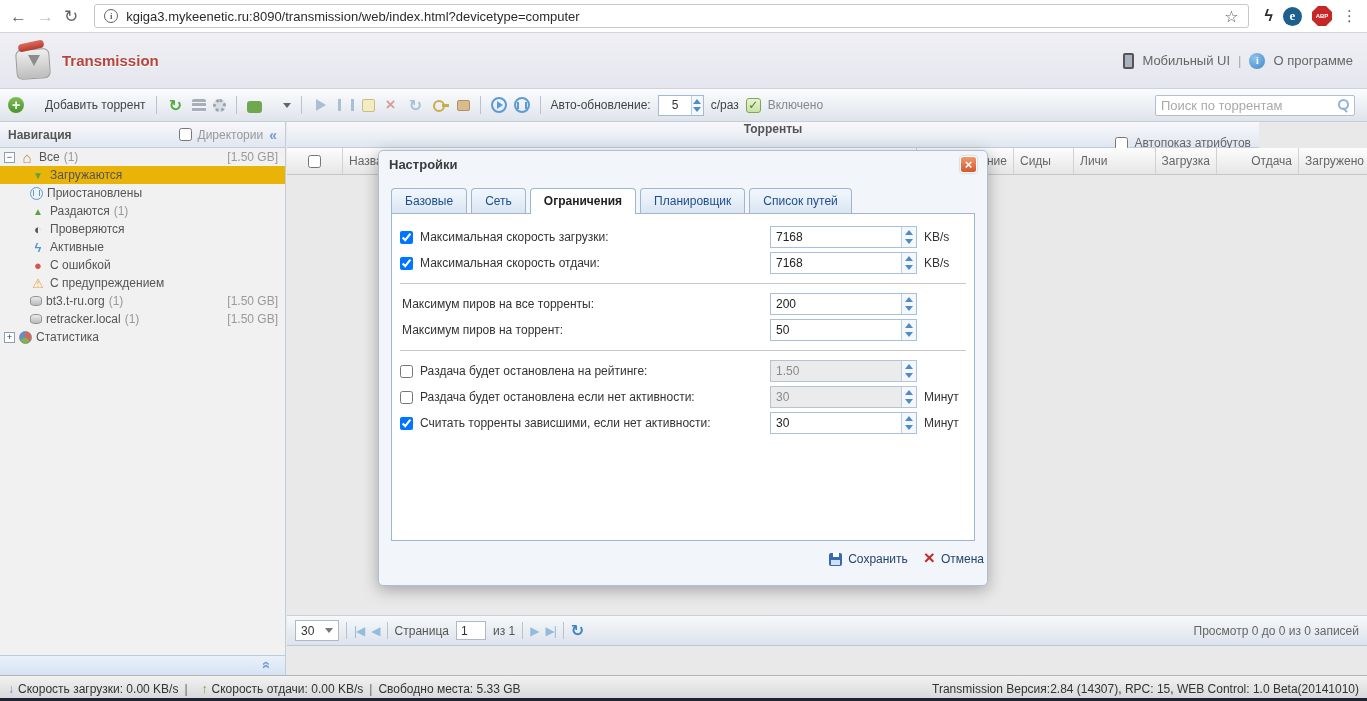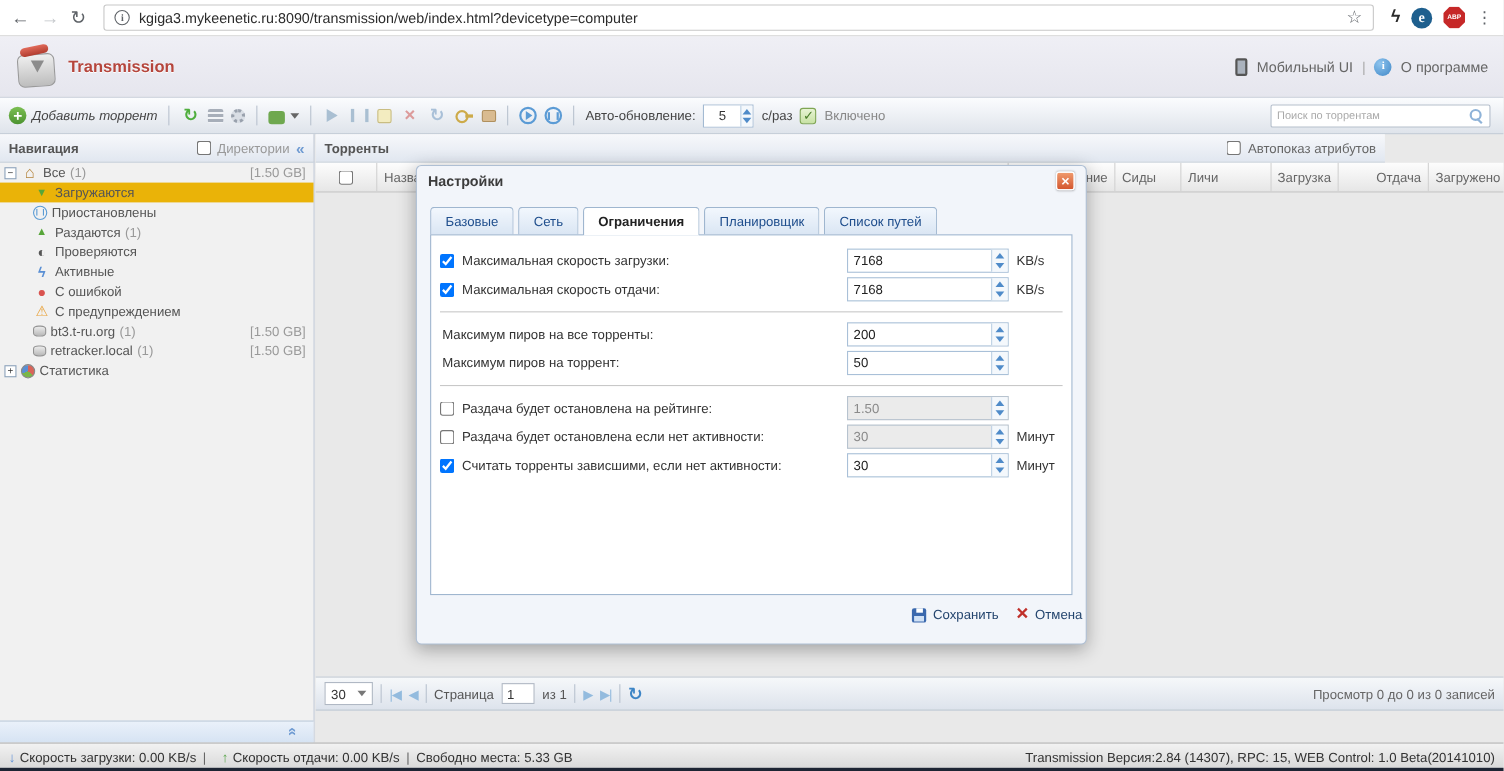--- a/index.html
+++ b/index.html
@@ -26,21 +26,21 @@
   .logo-arrow { position:absolute; left:14px; top:14px; width:0; height:0; border-left:6px solid transparent; border-right:6px solid transparent; border-top:11px solid #8c8c8c; }
   .logo-bar { position:absolute; left:4px; top:1px; width:26px; height:8px; background:linear-gradient(#e06a5a,#b13c2e); border-radius:4px; transform:rotate(-12deg); }
   .app-title { font-size:15px; font-weight:bold; color:#b5453c; text-shadow:0 1px 0 #fff; }
   .header-right { margin-left:auto; display:flex; align-items:center; gap:8px; color:#666; font-size:13px; }
   .ic-mobile { width:11px; height:16px; border:2px solid #555; border-radius:2px; background:#aab2bd; }
   .ic-info-blue { width:16px; height:16px; border-radius:50%; background:radial-gradient(circle at 35% 30%,#8ec4ee,#3f87c7); color:#fff; font-size:10px; font-weight:bold; font-family:"Liberation Serif",serif; display:flex; align-items:center; justify-content:center; }
   .hsep { color:#aaa; }
 
   
   .main-toolbar { position:absolute; left:0; top:89px; width:1367px; height:33px; background:linear-gradient(#fbfcfe,#dfe4eb); border-bottom:1px solid #c4cdd8; display:flex; align-items:center; padding:0 8px; gap:7px; }
-  .tbtn { display:flex; align-items:center; gap:5px; cursor:pointer;font-style:italic; }
+  .tbtn { display:flex; align-items:center; gap:21px; cursor:pointer; }
   .tsep { width:1px; height:18px; background:#b9c2cf; margin:0 3px; }
   .ti { display:inline-flex; align-items:center; justify-content:center; width:18px; height:18px; position:relative; }
   .ti-add { width:16px; height:16px; border-radius:50%; background:linear-gradient(#7cbf53,#4c9330); color:#fff; font-weight:bold; font-size:14px; line-height:14px; }
   .ti-add::before { content:"+"; }
   .ti-refresh-green::before { content:"↻"; color:#4fae3d; font-weight:bold; font-size:16px; }
   .ti-layers { width:14px; height:13px; border-radius:2px; background:repeating-linear-gradient(#a7aeb9 0 3px,#f2f4f7 3px 4.5px); }
   .ti-gear { width:13px; height:13px; border-radius:50%; border:3px dotted #99a1ad; background:#d9dee5; }
   .ti-puzzle { width:15px; height:12px; background:#6fa84f; border-radius:3px; margin-top:4px; }
   .ti-puzzle::before { content:""; position:absolute; top:0px; left:6px; width:6px; height:6px; border-radius:50%; background:#6fa84f; }
   .caret-down { width:0; height:0; border-left:4px solid transparent; border-right:4px solid transparent; border-top:5px solid #666; }
@@ -59,30 +59,30 @@
   .spinbox { display:inline-flex; align-items:stretch; width:46px; height:21px; border:1px solid #a3bad2; background:#fff; }
   .spinbox input { border:none; outline:none; width:100%; text-align:center; font-size:12px; color:#333; font-family:inherit; }
   .spin { width:15px; border-left:1px solid #bcd0e4; display:flex; flex-direction:column; align-items:center; justify-content:space-evenly; background:#f4f8fc; cursor:pointer; }
   .su { width:0; height:0; border-left:4px solid transparent; border-right:4px solid transparent; border-bottom:5px solid #4f8bc9; }
   .sd { width:0; height:0; border-left:4px solid transparent; border-right:4px solid transparent; border-top:5px solid #4f8bc9; }
   .green-check { width:15px; height:15px; border:1px solid #7fa653; border-radius:3px; background:linear-gradient(#e7f3d4,#c8e2a4); color:#4a7d2a; font-weight:bold; font-size:12px; display:flex; align-items:center; justify-content:center; }
   .green-check::before { content:"✓"; }
   .muted { color:#888; }
   .toolbar-spacer { flex:1; }
   .searchwrap { display:flex; align-items:center; width:200px; height:21px; border:1px solid #b5bfcc; border-radius:2px; background:#fff; padding:0 5px; margin-right:4px; }
-  .searchwrap input { flex:1; border:none; outline:none; font-size:10px; color:#555; font-family:inherit; }
+  .searchwrap input { flex:1; border:none; outline:none; font-size:13px; color:#555; font-family:inherit; }
   .searchwrap input::placeholder { color:#a9a9a9; }
   .ti-search { width:14px; height:14px; }
   .ti-search::before { content:""; position:absolute; left:1px; top:1px; width:7px; height:7px; border:2px solid #8fb3d8; border-radius:50%; }
   .ti-search::after { content:""; position:absolute; right:1px; bottom:1px; width:6px; height:2px; background:#8fb3d8; transform:rotate(45deg); }
 
   
   .panel-head { position:absolute; top:122px; height:26px; background:linear-gradient(#f7f8fb,#e1e7f0); border-bottom:1px solid #c3ccd9; display:flex; align-items:center; padding:0 8px; font-weight:bold; color:#555; font-size:12px; }
   .nav-head { left:0; width:286px; border-right:1px solid #c3ccd9; }
-  .tor-head { left:287px; width:972px; }
+  .tor-head { left:287px; width:972px;flex-direction:column; }
   .nav-head-right { margin-left:auto; display:flex; align-items:center; gap:6px; font-weight:normal; }
   .dir-label { color:#999; }
   .chevrons { color:#6f9bd2; font-weight:bold; font-size:14px; cursor:pointer; }
   .autoshow { margin-left:auto; display:flex; align-items:center; gap:6px; font-weight:normal; color:#666; }
 
   
   .sidebar { position:absolute; left:0; top:148px; width:286px; height:527px; background:#f1f1f1; border-right:1px solid #c3ccd9; }
   .trow { display:flex; align-items:center; height:18px; padding-left:4px; cursor:pointer; color:#555; white-space:nowrap; }
   .trow.lvl1 { padding-left:30px; }
   .trow.selected { background:#eab308; }

